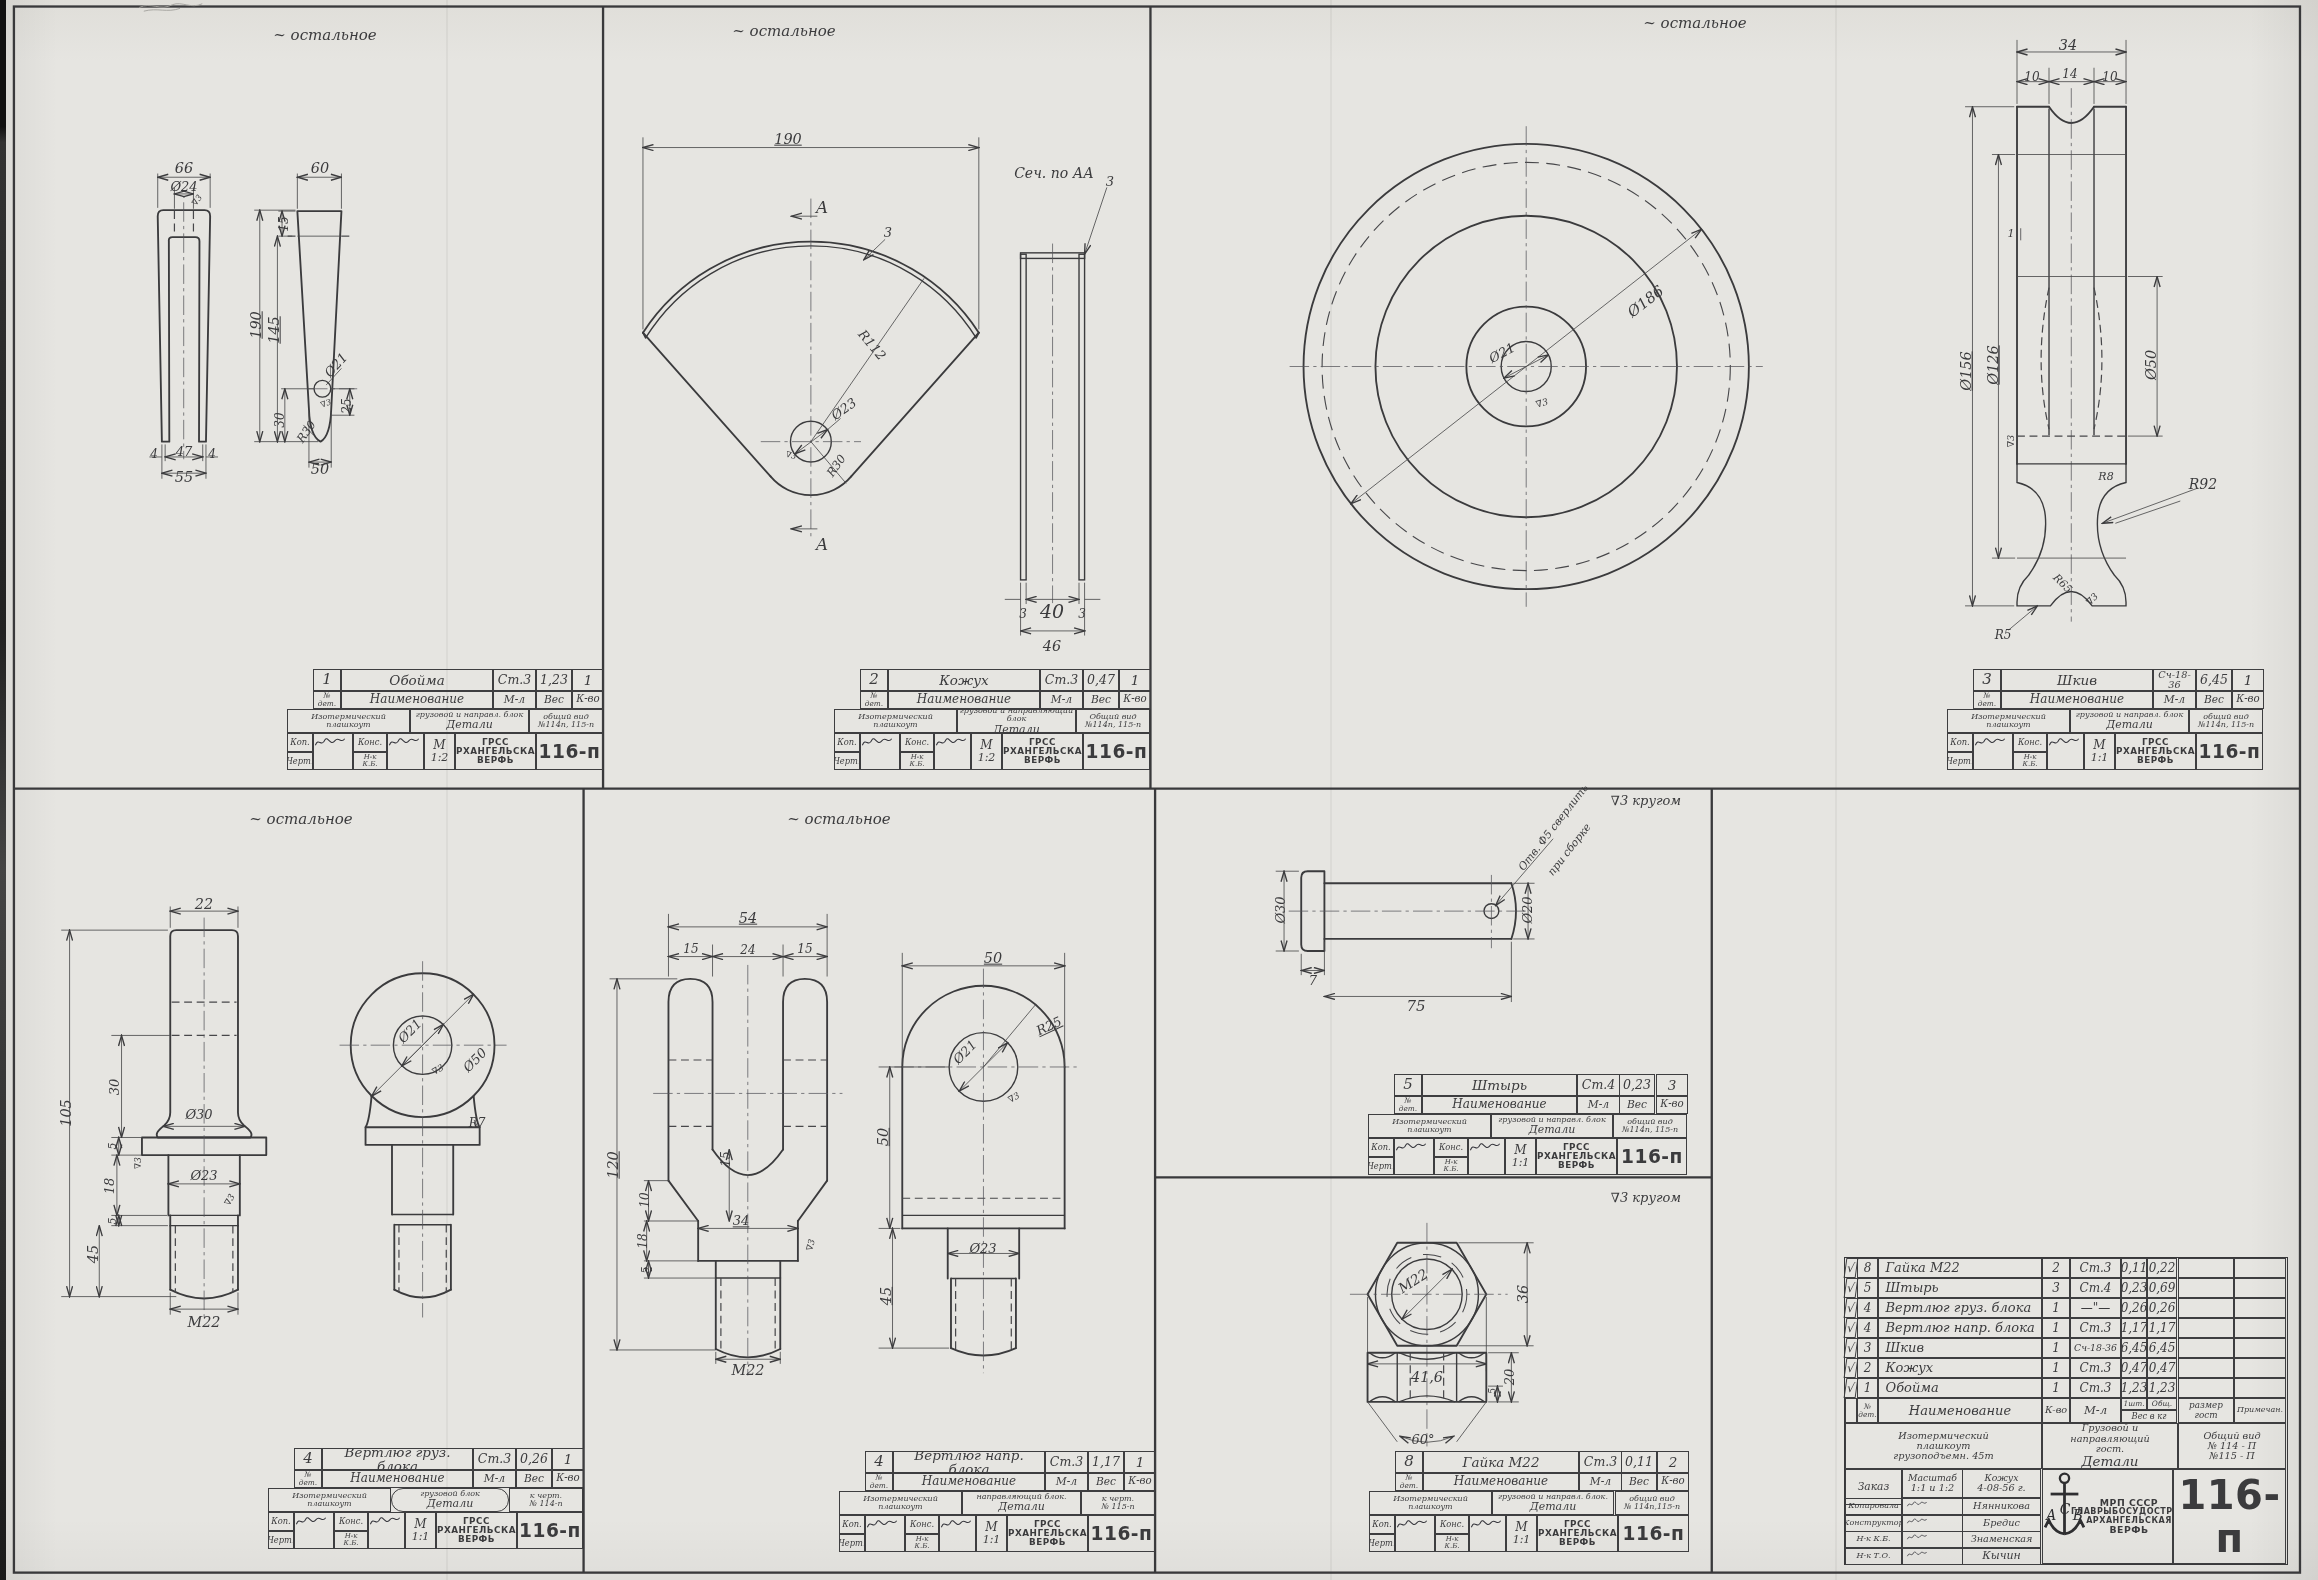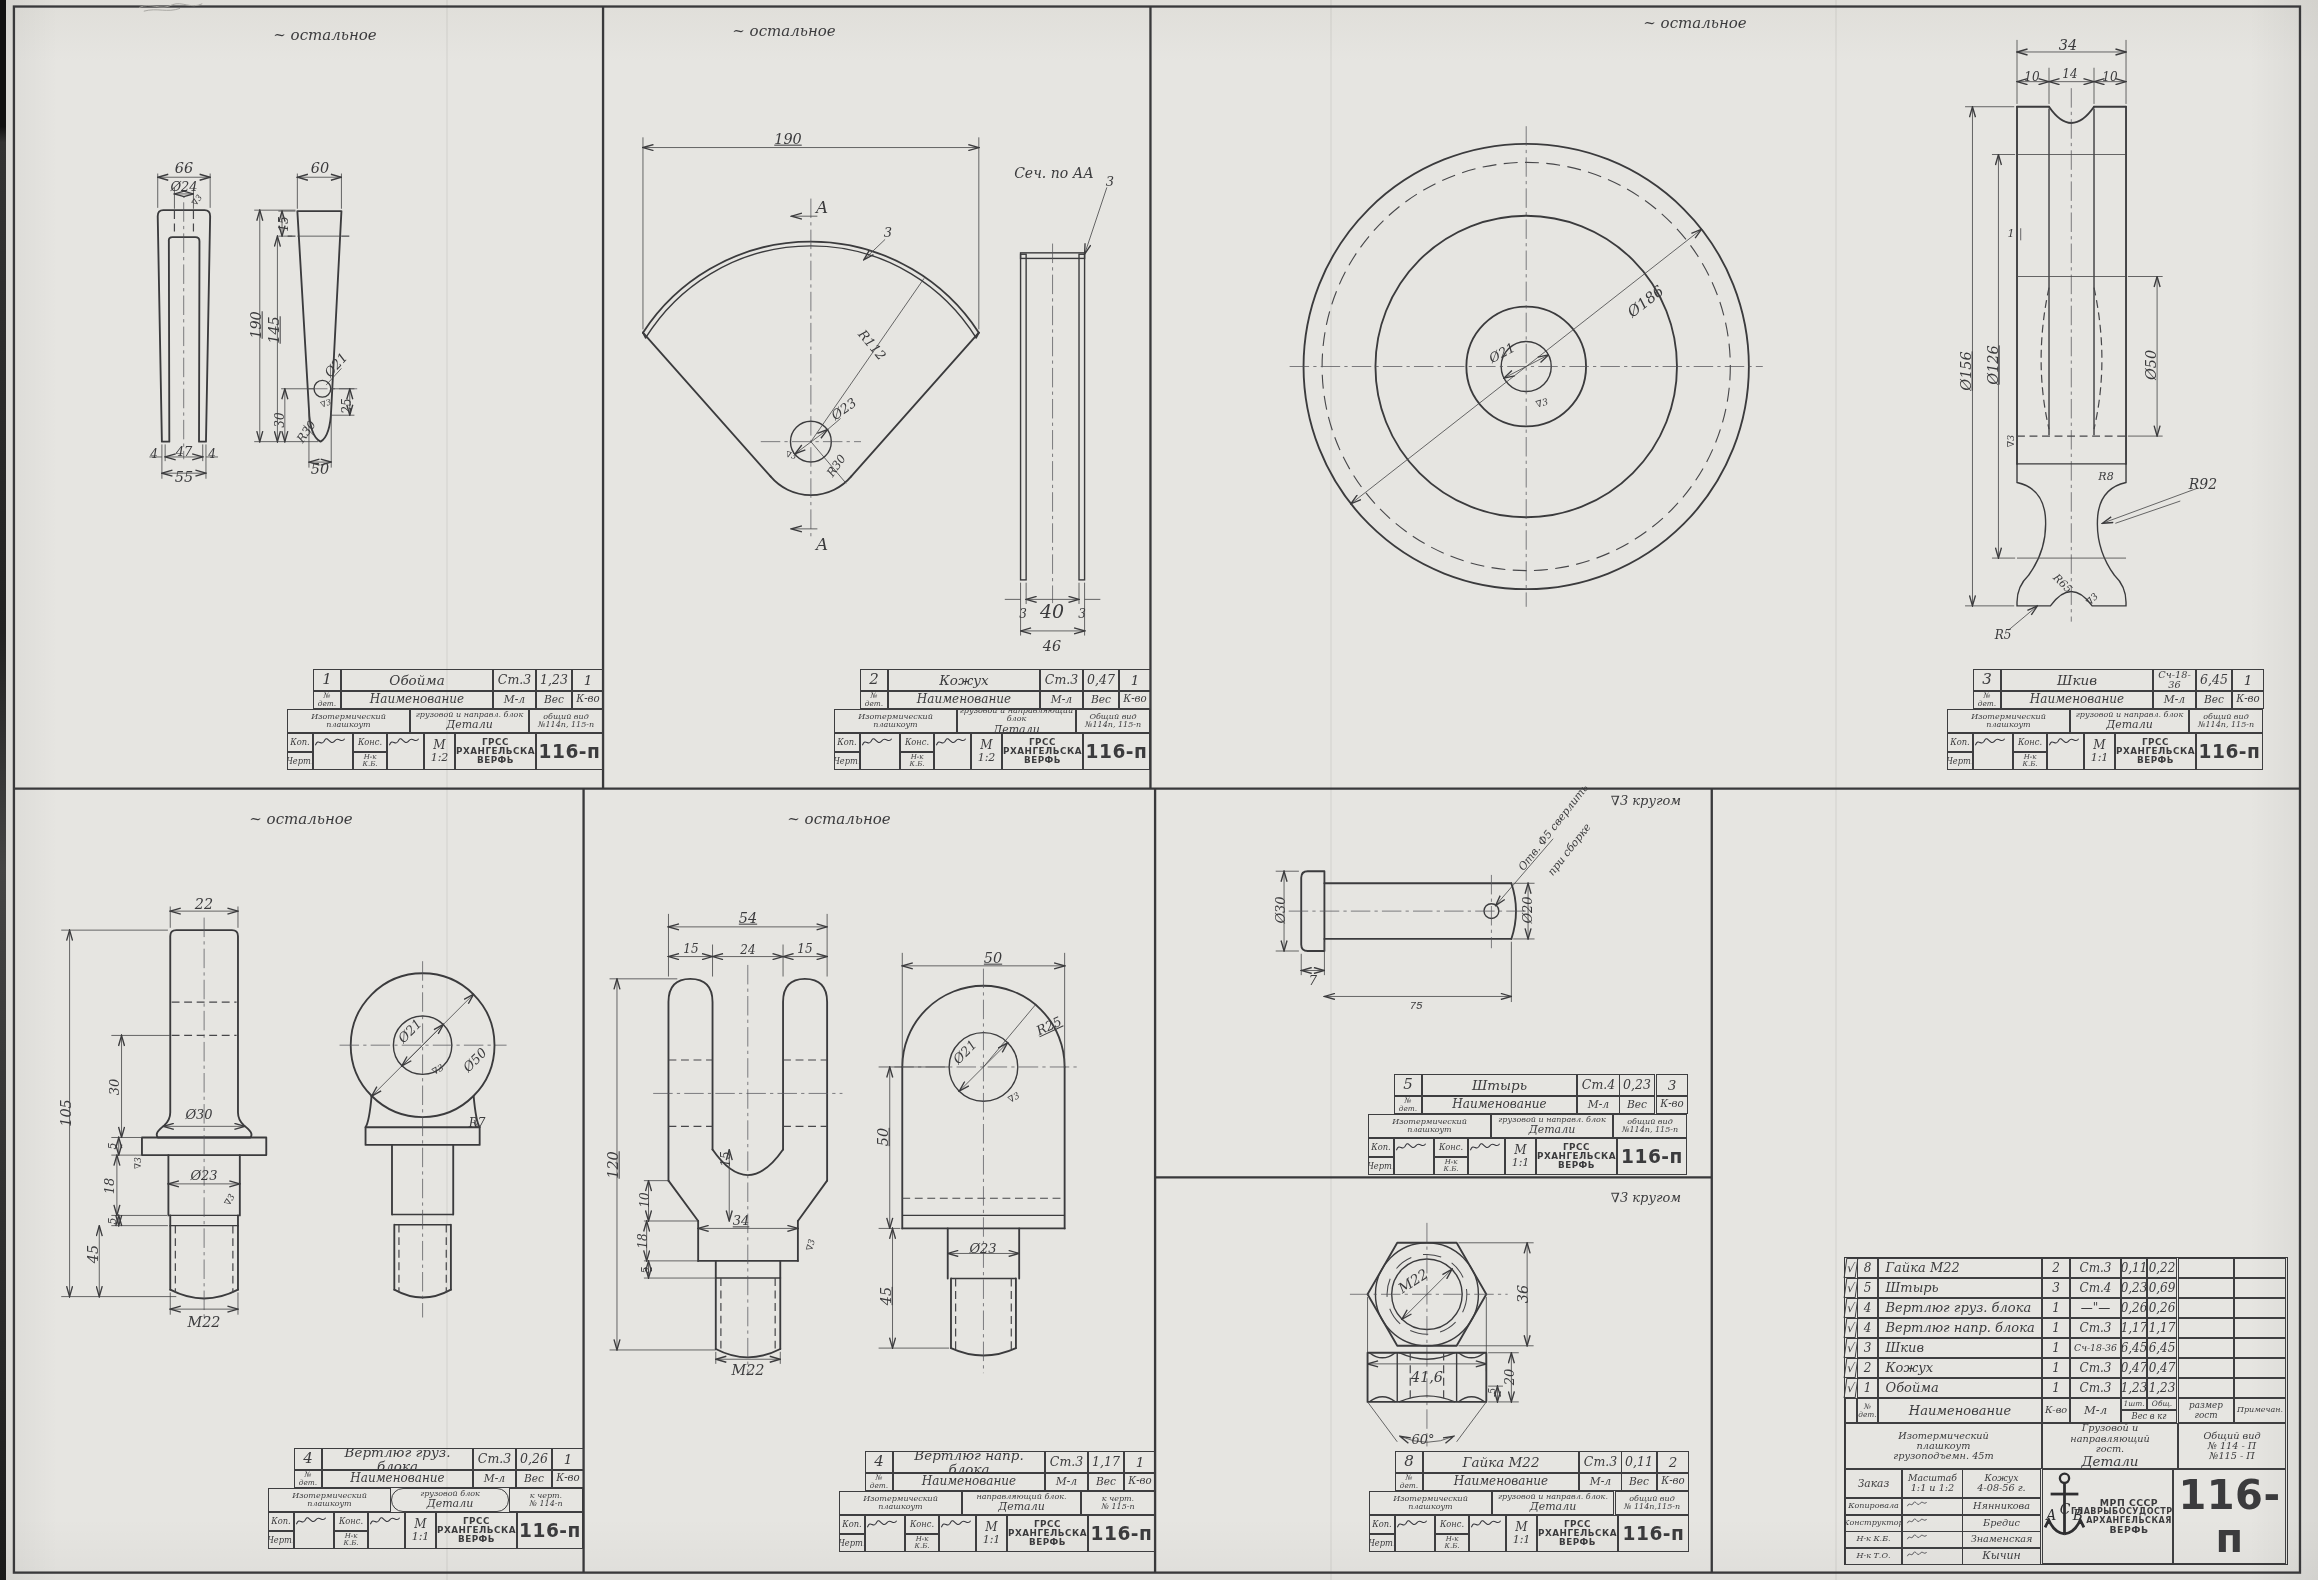--- a/index.html
+++ b/index.html
@@ -469,21 +469,21 @@
       <div class="dim" style="left: 748px; top: 1370px; font-size: 14.4px; position: absolute; transform: translate(-50%, -50%) rotate(0deg);">М22</div>
       <div class="dim u" style="left: 993px; top: 958px; font-size: 14.4px; position: absolute; transform: translate(-50%, -50%) rotate(0deg);">50</div>
       <div class="dim u" style="left: 1049px; top: 1026px; font-size: 13px; position: absolute; transform: translate(-50%, -50%) rotate(-25deg);">R25</div>
       <div class="dim" style="left: 965px; top: 1052px; font-size: 13px; position: absolute; transform: translate(-50%, -50%) rotate(-45deg);">Ø21</div>
       <div class="dim" style="left: 1014px; top: 1098px; font-size: 8.8px; position: absolute; transform: translate(-50%, -50%) rotate(-30deg);">∇3</div>
       <div class="dim u" style="left: 883px; top: 1137px; font-size: 14.4px; position: absolute; transform: translate(-50%, -50%) rotate(-90deg);">50</div>
       <div class="dim u" style="left: 886px; top: 1296px; font-size: 14.4px; position: absolute; transform: translate(-50%, -50%) rotate(-90deg);">45</div>
       <div class="dim" style="left: 983px; top: 1249px; font-size: 13px; position: absolute; transform: translate(-50%, -50%) rotate(0deg);">Ø23</div>
       <div class="dim" style="left: 1281px; top: 910px; font-size: 13px; position: absolute; transform: translate(-50%, -50%) rotate(-90deg);">Ø30</div>
       <div class="dim" style="left: 1313px; top: 981px; font-size: 13px; position: absolute; transform: translate(-50%, -50%) rotate(0deg);">7</div>
-      <div class="dim" style="left: 1416px; top: 1007px; font-size: 11px; position: absolute; transform: translate(-50%, -50%) rotate(0deg); font-family: Liberation Mono, monospace;">75</div>
+      <div class="dim" style="left: 1416px; top: 1007px; font-size: 15px; position: absolute; transform: translate(-50%, -50%) rotate(0deg);">75</div>
       <div class="dim" style="left: 1528px; top: 910px; font-size: 13px; position: absolute; transform: translate(-50%, -50%) rotate(-90deg);">Ø20</div>
       <div class="dim" style="left: 1554px; top: 828px; font-size: 10.7px; position: absolute; transform: translate(-50%, -50%) rotate(-52deg);">Отв. Ф5 сверлить</div>
       <div class="dim" style="left: 1570px; top: 850px; font-size: 10.7px; position: absolute; transform: translate(-50%, -50%) rotate(-52deg);">при сборке</div>
       <div class="dim" style="left: 1413px; top: 1281px; font-size: 14px; position: absolute; transform: translate(-50%, -50%) rotate(-33deg);">М22</div>
       <div class="dim" style="left: 1523px; top: 1294px; font-size: 14.4px; position: absolute; transform: translate(-50%, -50%) rotate(-90deg);">36</div>
       <div class="dim" style="left: 1427px; top: 1377px; font-size: 14.4px; position: absolute; transform: translate(-50%, -50%) rotate(0deg);">41,6</div>
       <div class="dim" style="left: 1510px; top: 1377px; font-size: 13px; position: absolute; transform: translate(-50%, -50%) rotate(-90deg);">20</div>
       <div class="dim" style="left: 1493px; top: 1391px; font-size: 10.2px; position: absolute; transform: translate(-50%, -50%) rotate(-90deg);">5</div>
       <div class="dim" style="left: 1423px; top: 1440px; font-size: 13px; position: absolute; transform: translate(-50%, -50%) rotate(0deg);">60°</div>
     </div>
@@ -786,21 +786,21 @@
         <div class="cell" style="left: 225px; top: 140px; width: 51px; height: 25px; font-size: 11.6px;">М-л</div>
         <div class="cell" style="left: 276px; top: 140px; width: 26px; height: 12px; font-size: 7.4px;">1шт.</div>
         <div class="cell" style="left: 302px; top: 140px; width: 30px; height: 12px; font-size: 7.4px;">Общ.</div>
         <div class="cell" style="left: 276px; top: 152px; width: 56px; height: 13px; font-size: 8.3px;">Вес в кг</div>
         <div class="cell" style="left: 333px; top: 140px; width: 56px; height: 25px; font-size: 8.8px;">размер
 гост</div>
         <div class="cell" style="left: 389px; top: 140px; width: 52px; height: 25px; font-size: 8px;">Примечан.</div>
         <div class="cell" style="left: 0px; top: 165px; width: 197px; height: 46px; font-size: 9.3px;"><div style="font-size: 9.7px;">Изотермический</div><div style="font-size: 9.7px;">плашкоут</div><div style="font-size: 9.7px;">грузоподъемн. 45т</div></div>
         <div class="cell" style="left: 197px; top: 165px; width: 136px; height: 46px; font-size: 9.3px;"><div style="font-size: 9.7px;">Грузовой и направляющий</div><div style="font-size: 9.7px;">гост.</div><div style="font-size: 13.5px;">Детали</div></div>
         <div class="cell" style="left: 333px; top: 165px; width: 108px; height: 46px; font-size: 9.3px;"><div style="font-size: 9.7px;">Общий вид</div><div style="font-size: 9.7px;">№ 114 - П</div><div style="font-size: 9.7px;">№115 - П</div></div>
-        <div class="cell" style="left: 0px; top: 211px; width: 57px; height: 29px; font-size: 10.7px;">Заказ</div>
+        <div class="cell" style="left: 0px; top: 211px; width: 57px; height: 36px; font-size: 10.7px;">Заказ</div>
         <div class="cell" style="left: 57px; top: 211px; width: 61px; height: 29px; font-size: 8.3px;"><div style="font-size: 9.3px;">Масштаб</div><div style="font-size: 9.7px;">1:1 и 1:2</div></div>
         <div class="cell" style="left: 117px; top: 211px; width: 79px; height: 29px; font-size: 8.3px;"><div style="font-size: 9.3px;">Кожух</div><div style="font-size: 9.7px;">4-08-56 г.</div></div>
         <div class="cell" style="left: 0px; top: 240px; width: 57px; height: 16.5px; font-size: 8px;">Копировала</div>
         <div class="cell" style="left: 57px; top: 240px; width: 61px; height: 16.5px; font-size: 8px;"><svg width="28" height="10.2" viewBox="0 0 70 34">
             <path d="M3,24 C10,6 16,30 24,12 C30,2 36,28 46,14 C54,4 60,22 67,10" fill="none" stroke="#33333a" stroke-width="2.6"></path>
           </svg></div>
         <div class="cell" style="left: 117px; top: 240px; width: 79px; height: 16.5px; font-size: 9.7px;">Нянникова</div>
         <div class="cell" style="left: 0px; top: 257px; width: 57px; height: 16.5px; font-size: 8px;">Конструктор</div>
         <div class="cell" style="left: 57px; top: 257px; width: 61px; height: 16.5px; font-size: 8px;"><svg width="28" height="10.2" viewBox="0 0 70 34">
             <path d="M3,24 C10,6 16,30 24,12 C30,2 36,28 46,14 C54,4 60,22 67,10" fill="none" stroke="#33333a" stroke-width="2.6"></path>

